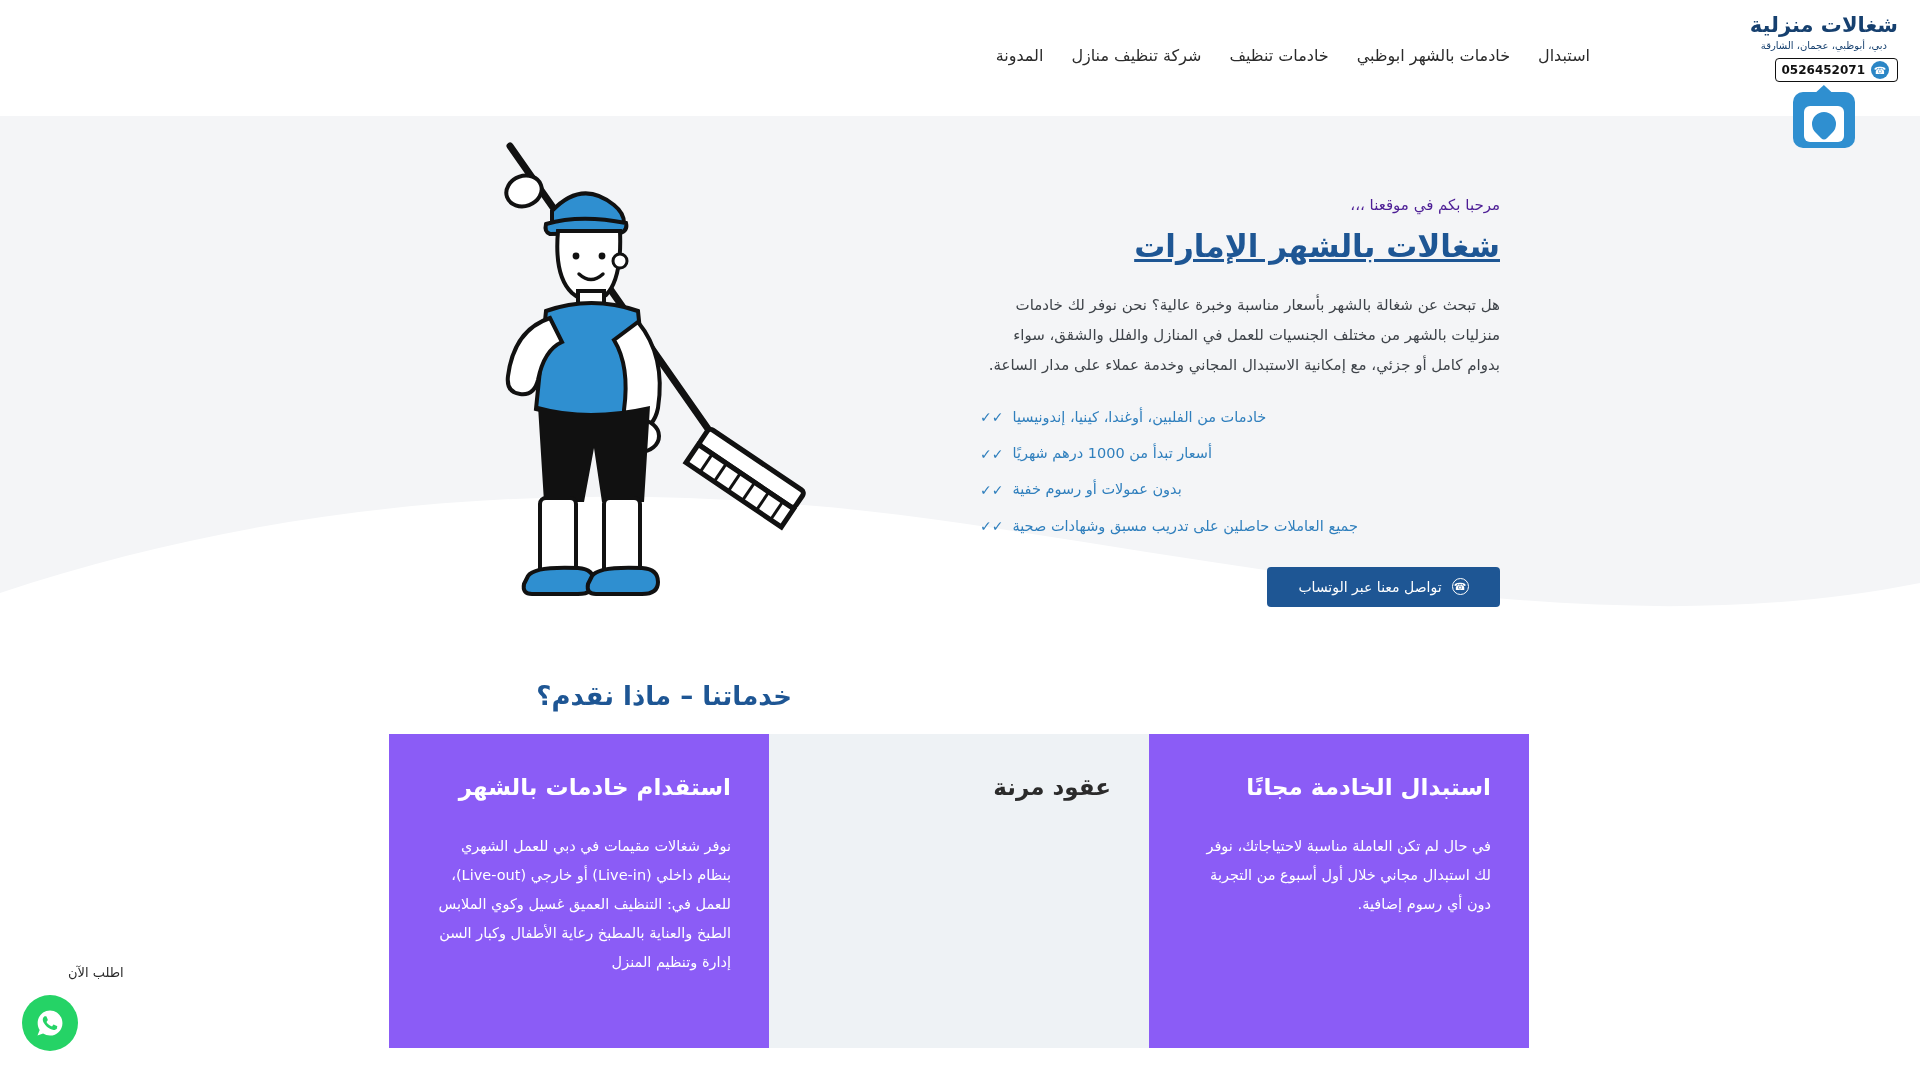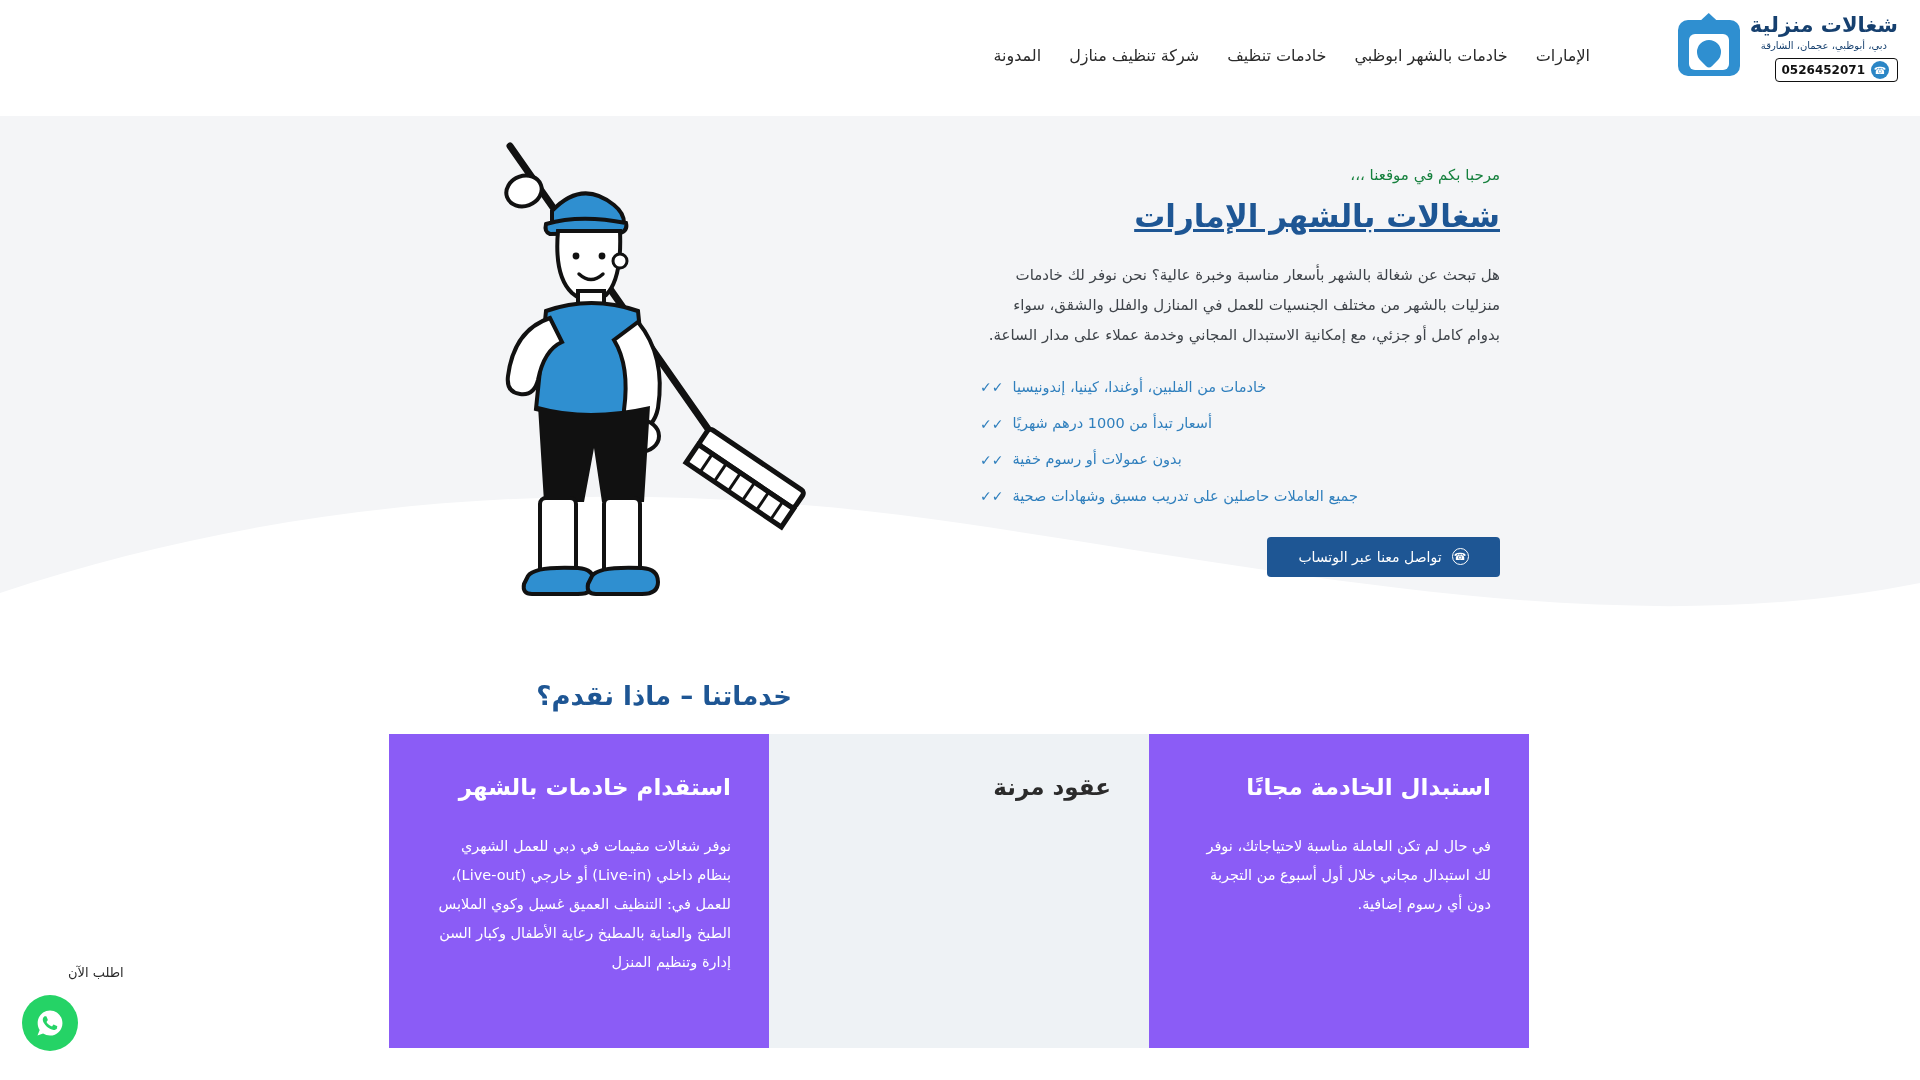--- a/index.html
+++ b/index.html
@@ -23,21 +23,21 @@
     align-items: center;
     z-index: 30;
   }
   .brand {
     position: absolute;
     right: 22px;
     top: 14px;
     display: flex;
     align-items: center;
     gap: 10px;
-    flex-direction: row;
+    flex-direction: column;
   }
   .brand-text {
     text-align: right;
     line-height: 1.1;
   }
   .brand-title {
     font-size: 21px;
     font-weight: bold;
     color: #16406f;
     letter-spacing: 0px;
@@ -138,22 +138,23 @@
   .hero-right {
     position: absolute;
     right: 420px;
     top: 50px;
     width: 520px;
     text-align: right;
     direction: rtl;
   }
   .hero-welcome {
     font-size: 15px;
-    color: #15803d;
+    color: #4c1d95;
     margin-bottom: 14px;
+    margin-top: 30px;
   }
   .hero-title {
     font-size: 31px;
     font-weight: bold;
     color: #1e5694;
     margin-bottom: 26px;
     text-decoration: underline;
   }
   .hero-desc {
     font-size: 15px;
@@ -302,21 +303,21 @@
     </div>
     <div class="logo-mark">
       <div class="logo-roof"></div>
       <div class="logo-house"></div>
       <div class="logo-inner"></div>
       <div class="logo-drop"></div>
     </div>
   </div>
 
   <nav class="nav">
-    <a class="nav-item active">الإمارات</a>
+    <a class="nav-item active">استبدال</a>
     <a class="nav-item">خادمات بالشهر ابوظبي</a>
     <a class="nav-item">خادمات تنظيف</a>
     <a class="nav-item">شركة تنظيف منازل</a>
     <a class="nav-item">المدونة</a>
   </nav>
 </div>
 
 <section class="hero">
 
   <svg class="hero-wave" viewBox="0 0 1920 190" preserveAspectRatio="none">

